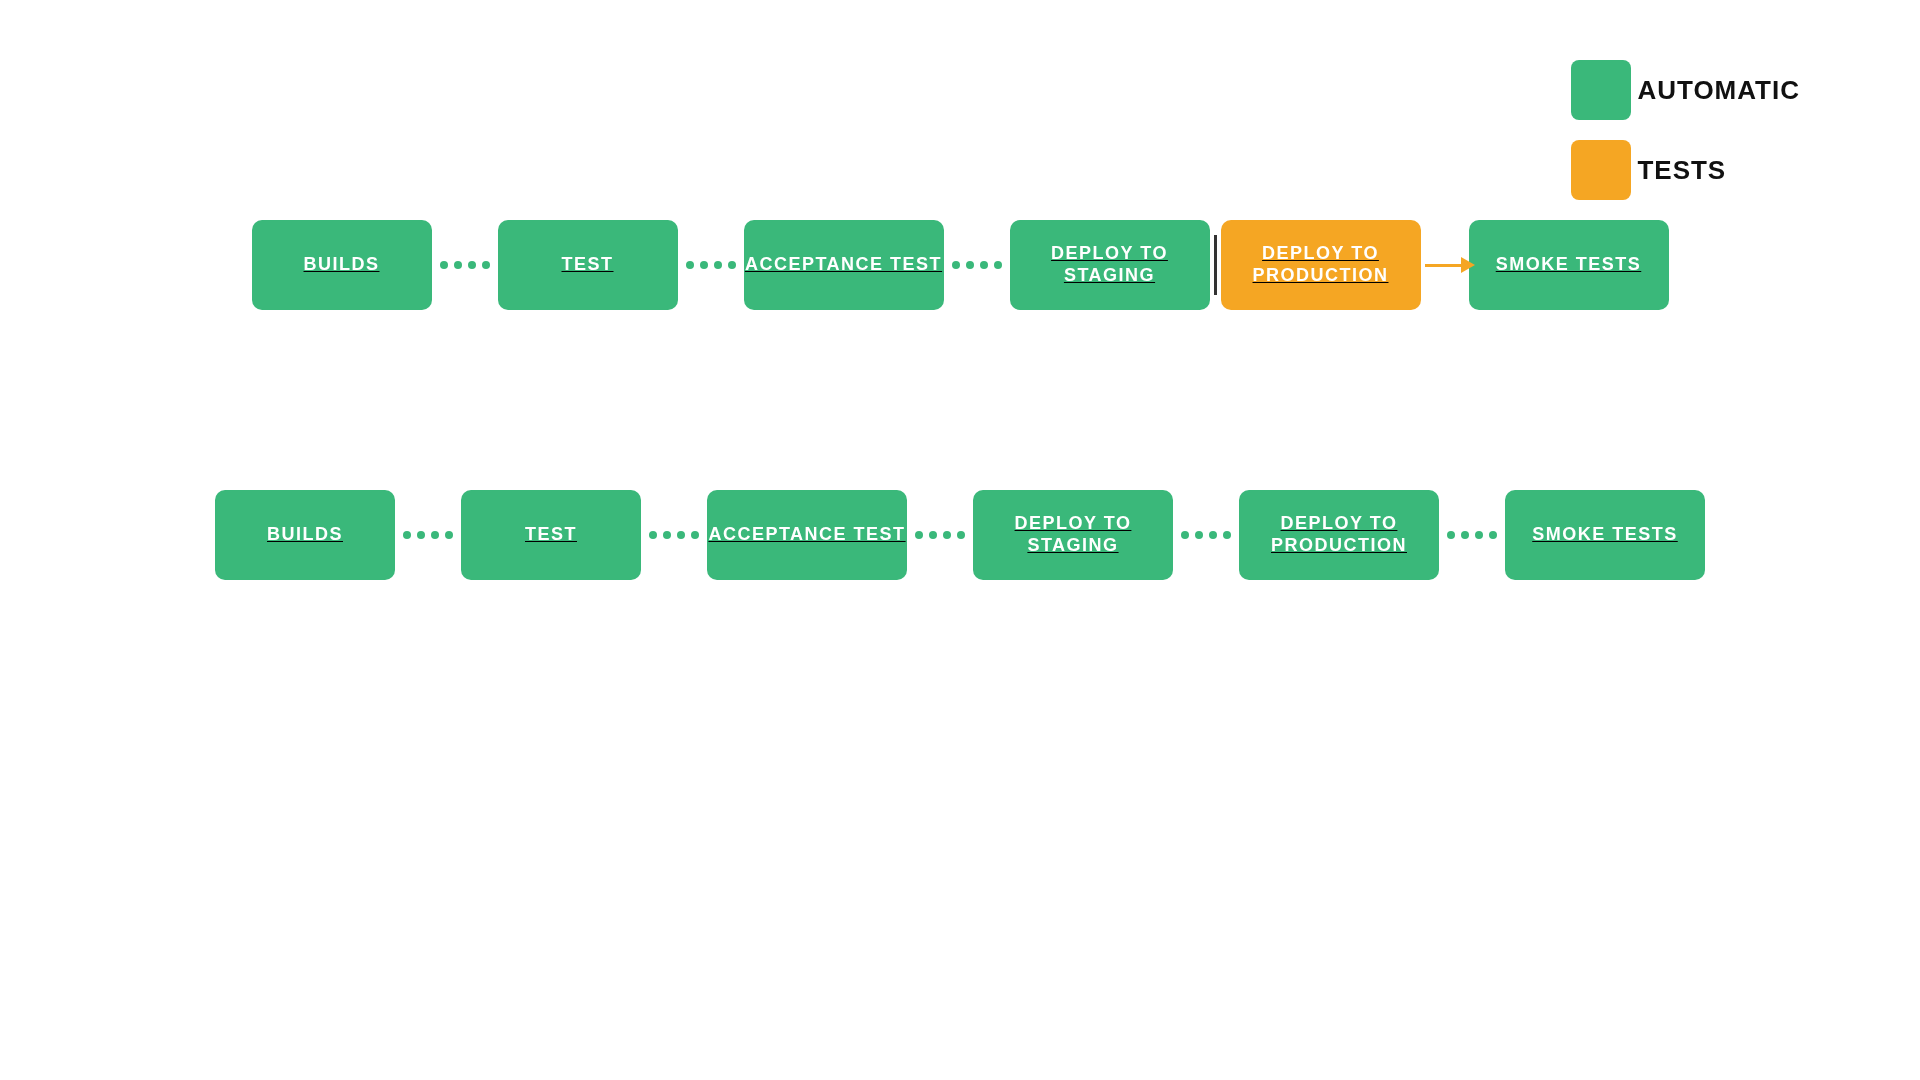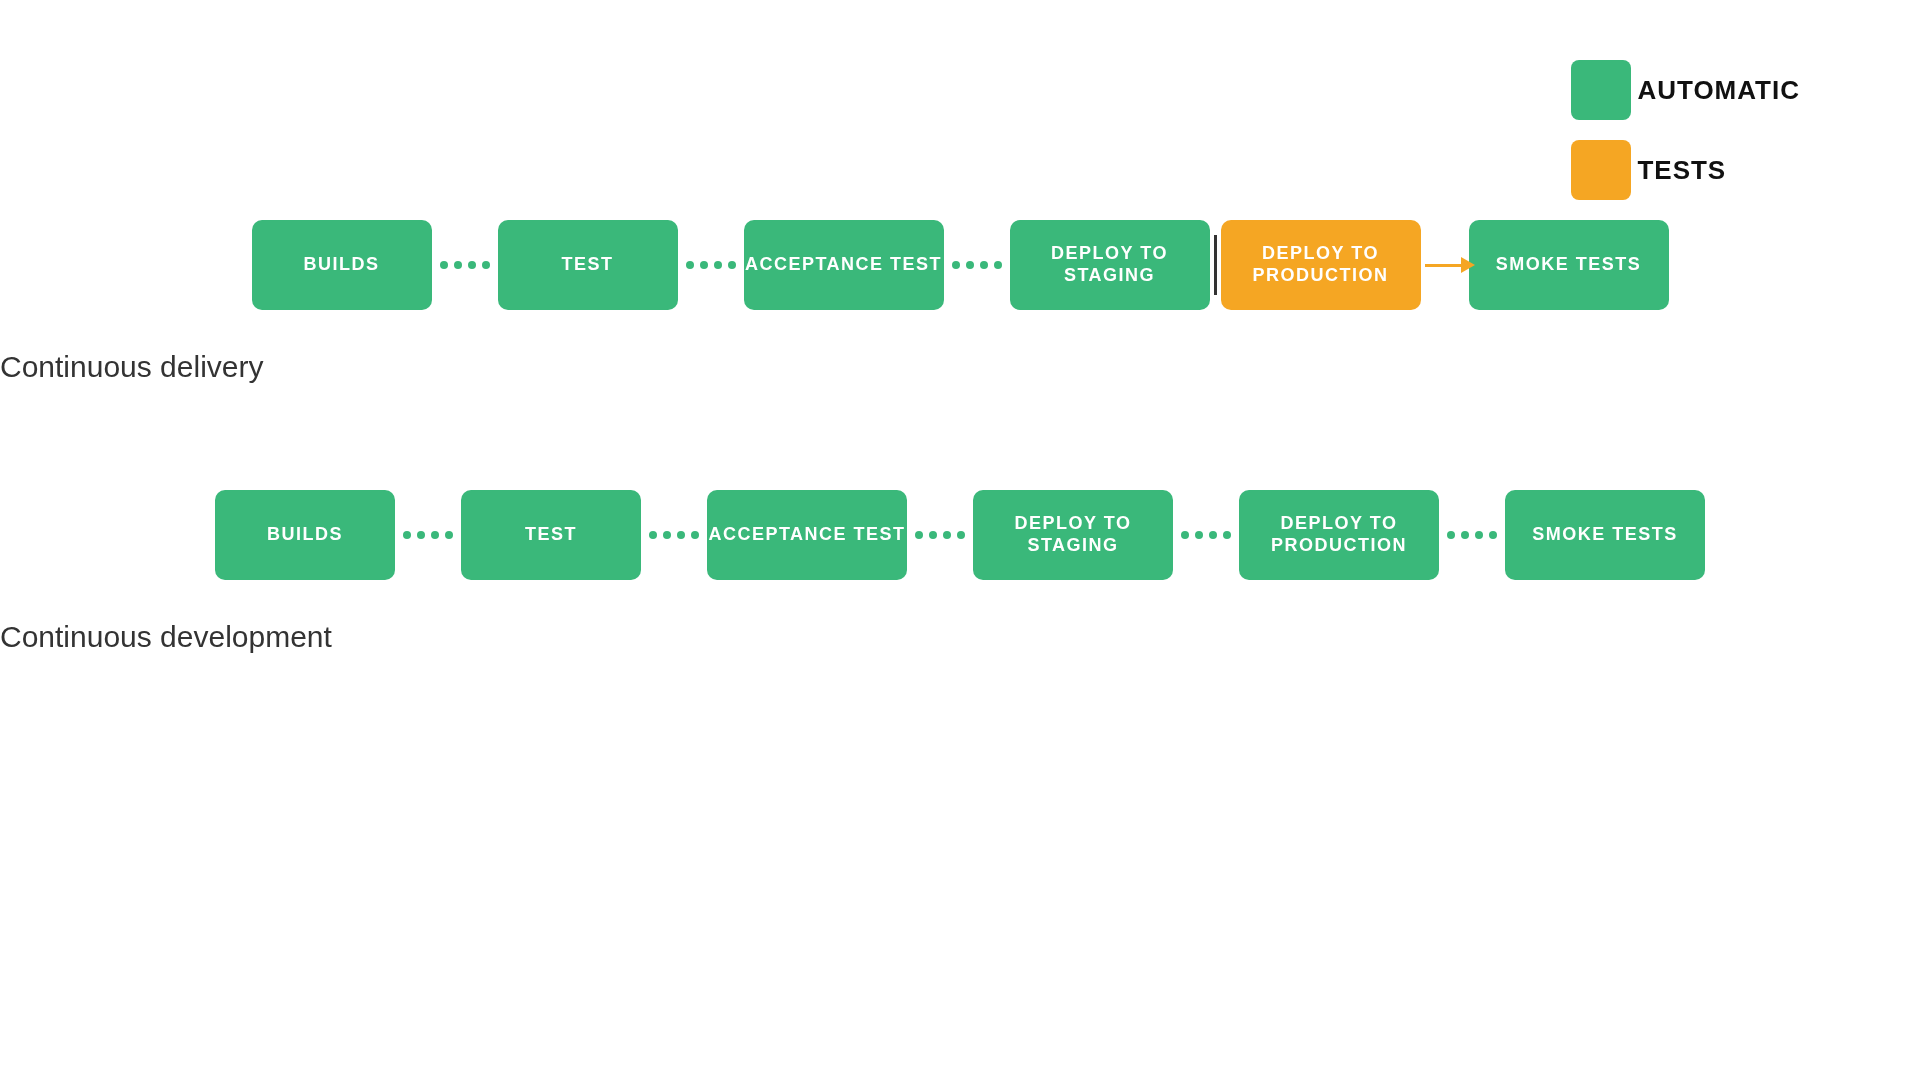--- a/index.html
+++ b/index.html
@@ -148,20 +148,21 @@
     .section2 {
       position: absolute;
       left: 0;
       right: 0;
       top: 490px;
     }
 
     .pipeline-row-wrap {
       display: flex;
       justify-content: center;
+      text-decoration: underline;
     }
   </style>
 </head>
 <body>
 
 <div class="legend">
   <div class="legend-item">
     <div class="legend-box automatic"></div>
     <span class="legend-label">AUTOMATIC</span>
   </div>
@@ -227,21 +228,20 @@
 
     <div class="connector-arrow">
       <div class="arrow-line"></div>
     </div>
 
     <div class="pipeline-box green wide">
       <span>SMOKE TESTS</span>
     </div>
 
   </div>
-  <div class="section-label">Continuous delivery</div>
 </div>
 
 <div class="section2">
   <div class="pipeline-row-wrap">
 
     <div class="pipeline-box green">
       <span>BUILDS</span>
     </div>
 
     <div class="connector-dotted">
@@ -303,14 +303,13 @@
         <div class="dot"></div>
         <div class="dot"></div>
       </div>
     </div>
 
     <div class="pipeline-box green wide">
       <span>SMOKE TESTS</span>
     </div>
 
   </div>
-  <div class="section-label">Continuous development</div>
 </div>
 
 </body></html>

